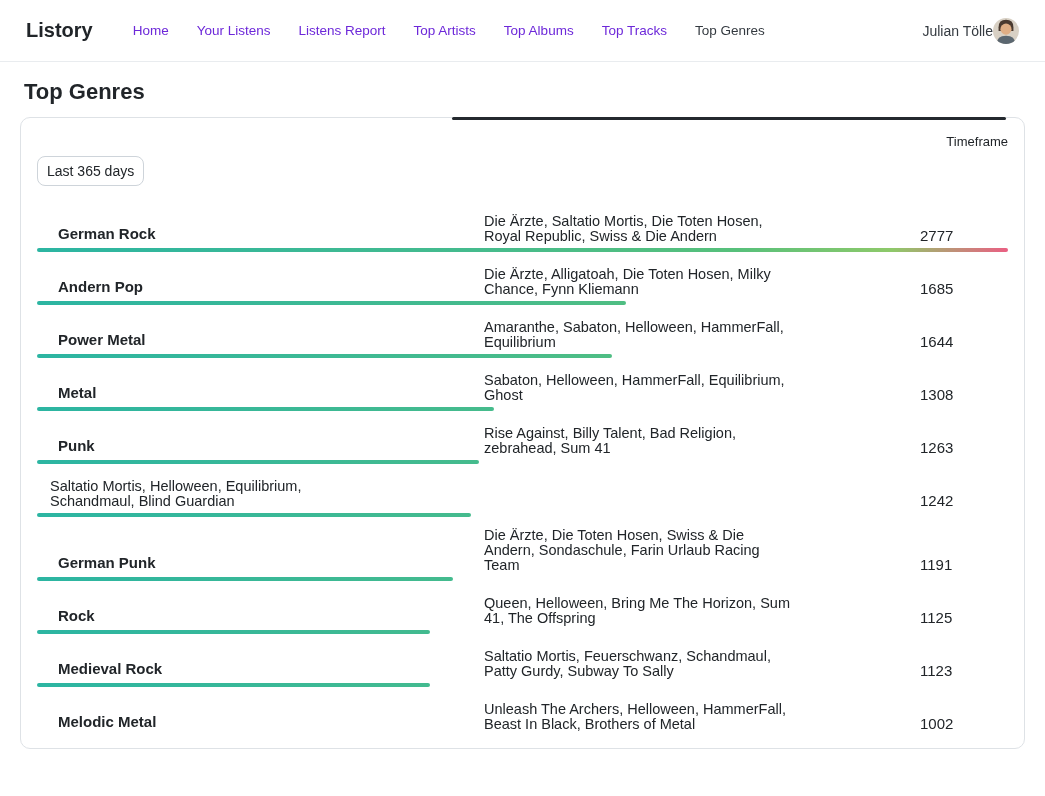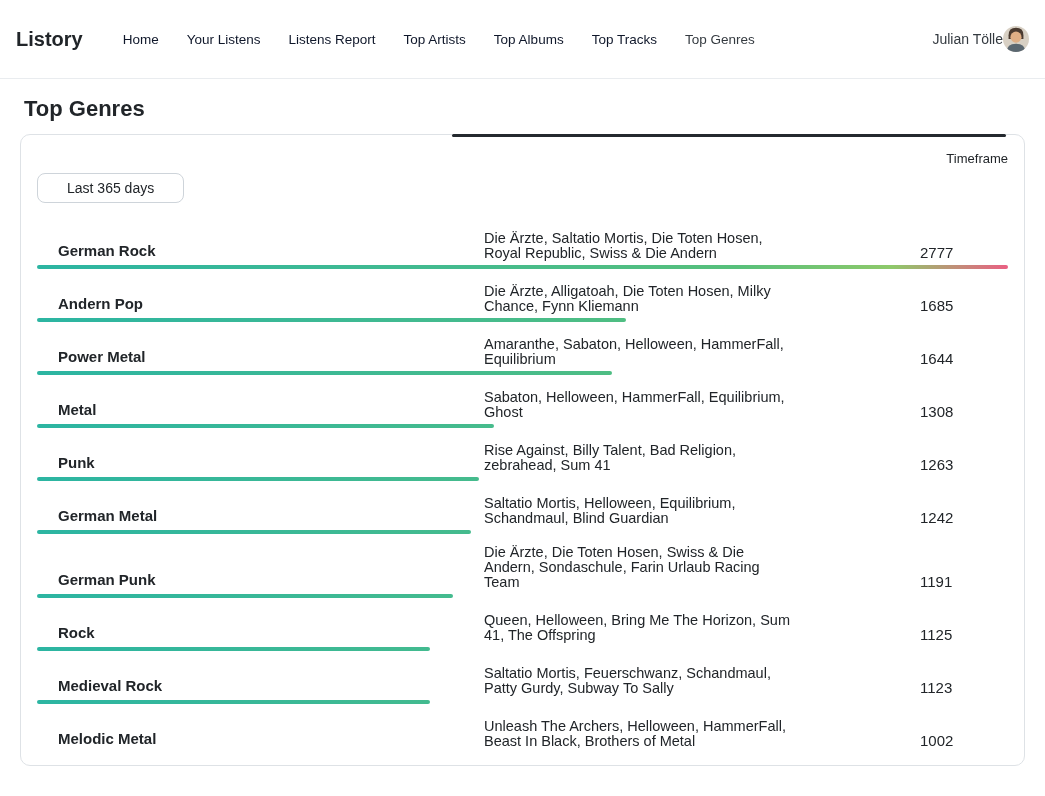--- a/index.html
+++ b/index.html
@@ -3,26 +3,26 @@
 <meta charset="utf-8">
 <style>
   * { margin:0; padding:0; box-sizing:border-box; }
   html, body {
     width:1045px; height:796px; overflow:hidden;
     background:#ffffff; color:#212529;
     font-family:"Liberation Sans", sans-serif;
   }
   
   .navbar {
-    display:flex; align-items:center; height:79px;
-    padding:0 16px; background:#fff; border-bottom:1px solid #e9ecef;
+    display:flex; align-items:center; height:62px;
+    padding:0 26px; background:#fff; border-bottom:1px solid #e9ecef;
   }
   .brand { font-size:20px; font-weight:700; color:#212529; margin-right:26px; cursor:pointer; white-space:nowrap; }
   .nav-links { display:flex; align-items:center; flex:1 1 auto; }
-  .nav-link { font-size:13.5px; color:#0f172a; padding:8px 14px; cursor:pointer; white-space:nowrap; }
+  .nav-link { font-size:13.5px; color:#6d28d9; padding:8px 14px; cursor:pointer; white-space:nowrap; }
   .nav-link.active { color:#343a40; }
   .nav-user { display:flex; align-items:center; }
   .user-name { font-size:14px; color:#343a40; cursor:pointer; white-space:nowrap; }
   .avatar { width:26px; height:26px; border-radius:50%; overflow:hidden; display:block; cursor:pointer; flex:0 0 auto; }
   .avatar svg { display:block; width:100%; height:100%; }
 
   
   .page { padding:0 20px; }
   .page-title { font-size:22px; font-weight:700; margin:17px 0 12px 4px; }
 
@@ -30,21 +30,21 @@
     position:relative; border:1px solid #dee2e6; border-radius:10px;
     padding:14px 16px 6px; background:#fff;
   }
   .card-topline {
     position:absolute; top:-1px; left:43%; right:18px; height:3px;
     background:#24292e; border-radius:3px;
   }
   .tf-label { font-size:13px; color:#212529; margin:2px 0 7px;text-align:right; }
   .tf-select {
     display:inline-block; font-size:14px; color:#212529;
-    padding:6px 29px; border:1px solid #ced4da; border-radius:8px;
+    padding:6px 9px; border:1px solid #ced4da; border-radius:8px;
     background:#fff; cursor:pointer;
   }
 
   
   .gtable { margin-top:15px; }
   .grow { position:relative; display:flex; align-items:flex-end; padding:7px 0 10px; min-height:53px; }
   .cell-genre {
     width:434px; flex:0 0 434px; padding:2px 10px 0 21px;
     font-size:15px; font-weight:700; line-height:20px;
   }
@@ -140,21 +140,20 @@
   <div class="grow">
     <div class="cell-genre">Punk</div>
     <div class="cell-artists">Rise Against, Billy Talent, Bad Religion, zebrahead, Sum 41</div>
     <div class="cell-value">1263</div>
     <div class="gbar" style="width: 45.4807%;">
       <div class="gbar-inner" style="width: 219.873%;"></div>
     </div>
   </div>
 
   <div class="grow">
-    <div class="cell-genre">German Metal</div>
     <div class="cell-artists">Saltatio Mortis, Helloween, Equilibrium, Schandmaul, Blind Guardian</div>
     <div class="cell-value">1242</div>
     <div class="gbar" style="width: 44.7245%;">
       <div class="gbar-inner" style="width: 223.591%;"></div>
     </div>
   </div>
 
   <div class="grow">
     <div class="cell-genre">German Punk</div>
     <div class="cell-artists">Die Ärzte, Die Toten Hosen, Swiss &amp; Die Andern, Sondaschule, Farin Urlaub Racing Team</div>

